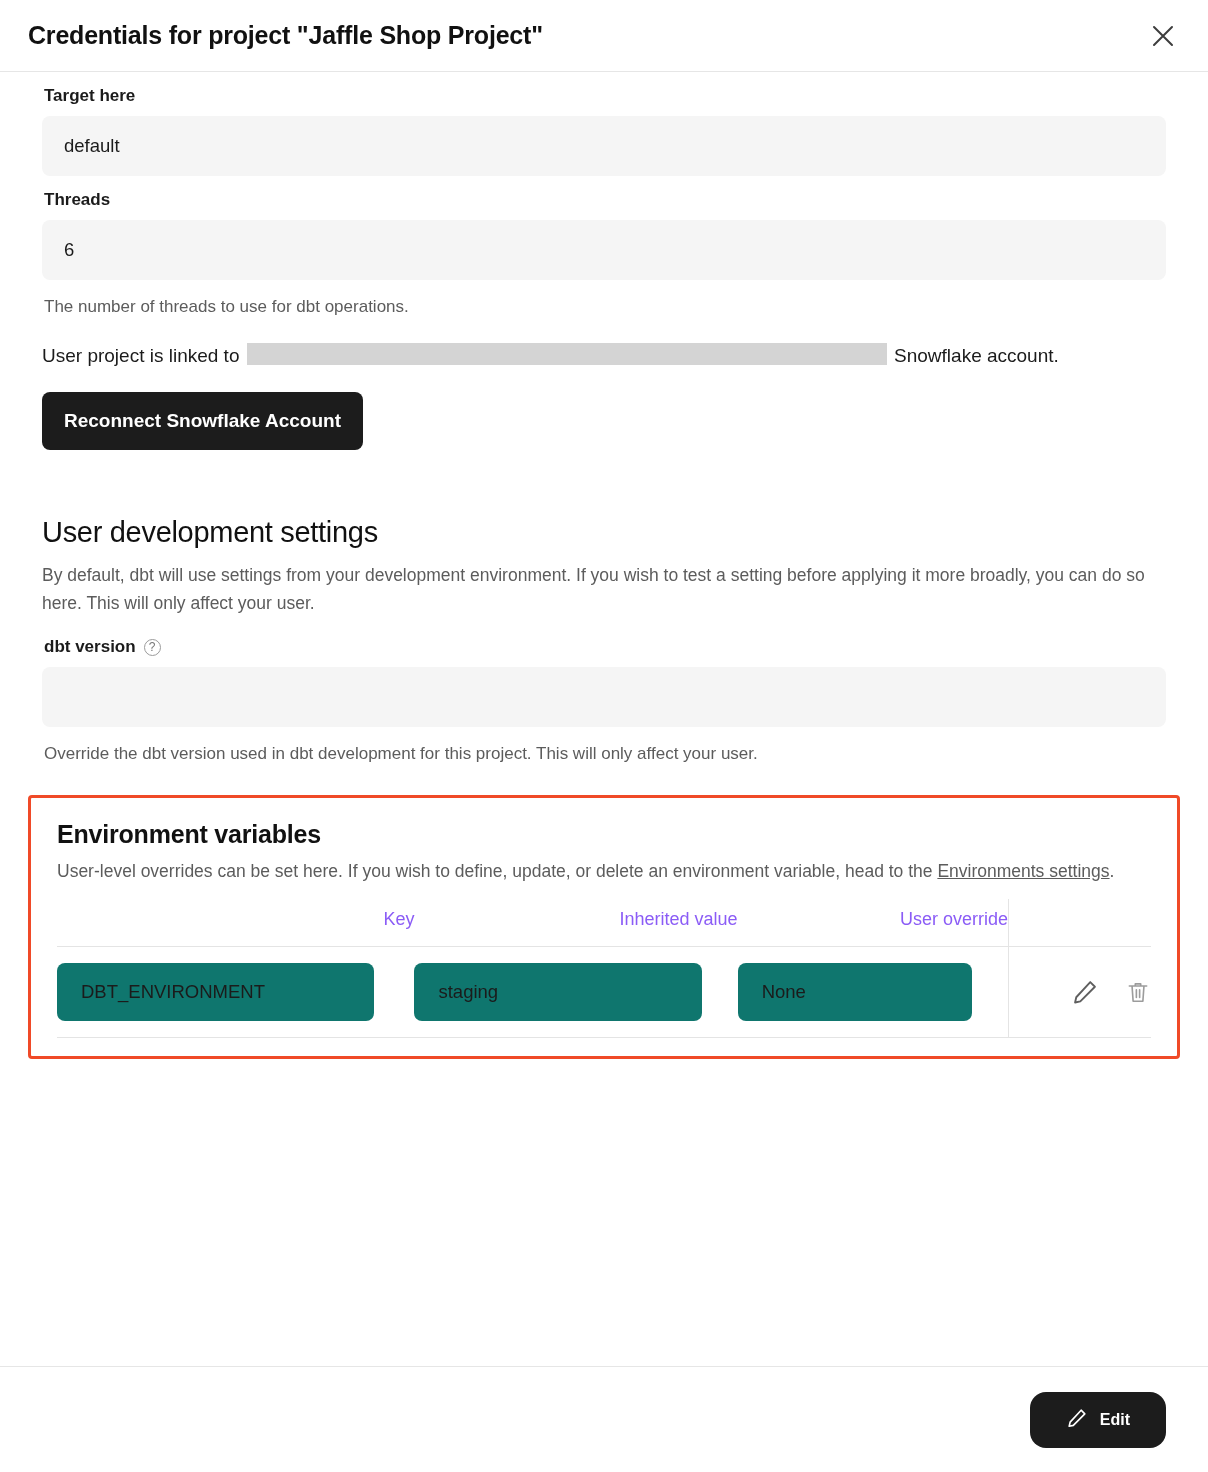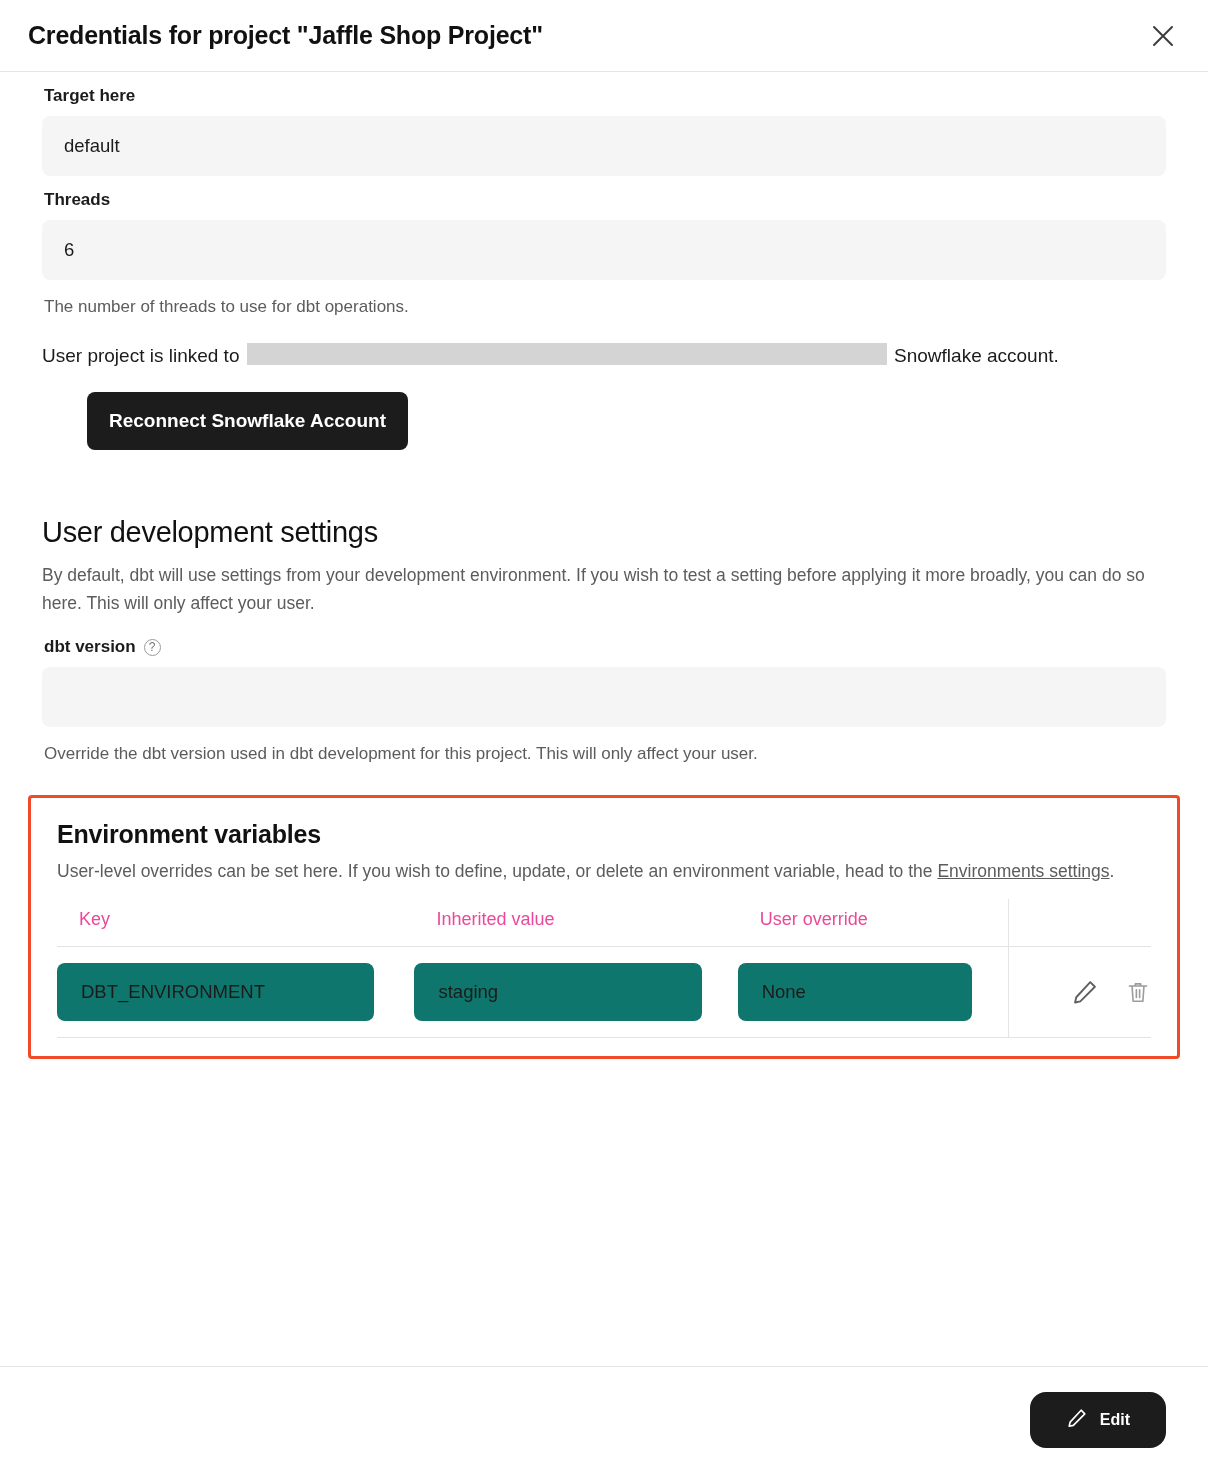--- a/index.html
+++ b/index.html
@@ -122,21 +122,20 @@
     background: #1c1c1c;
     color: #ffffff;
     font-size: 19px;
     font-weight: bold;
     border: none;
     border-radius: 8px;
     padding: 0 22px;
     height: 58px;
     cursor: pointer;
     font-family: "Liberation Sans", sans-serif;
-    margin-left: 45px;
   }
 
   .section-title {
     font-size: 29px;
     font-weight: normal;
     color: #111111;
     margin: 66px 0 12px 0;
     letter-spacing: -0.3px;
   }
 
@@ -176,24 +175,24 @@
   .env-desc a {
     color: #5c5c5c;
     text-decoration: underline;
   }
 
   table.env-table {
     width: 100%;
     border-collapse: collapse;
   }
   table.env-table th {
-    text-align: left;
+    text-align: right;
     font-size: 18px;
     font-weight: normal;
-    color: #ec4899;
+    color: #8b5cf6;
     padding: 10px 0 16px 22px;
     border-bottom: 1px solid #e4e4e4;
   }
   table.env-table th.col-key { width: 375px; }
   table.env-table th.col-inherited { width: 360px; }
   table.env-table th.col-override { width: 300px; }
   table.env-table th.col-actions { width: auto; border-left: 1px solid #e4e4e4; }
 
   table.env-table td {
     padding: 16px 0 16px 0;

